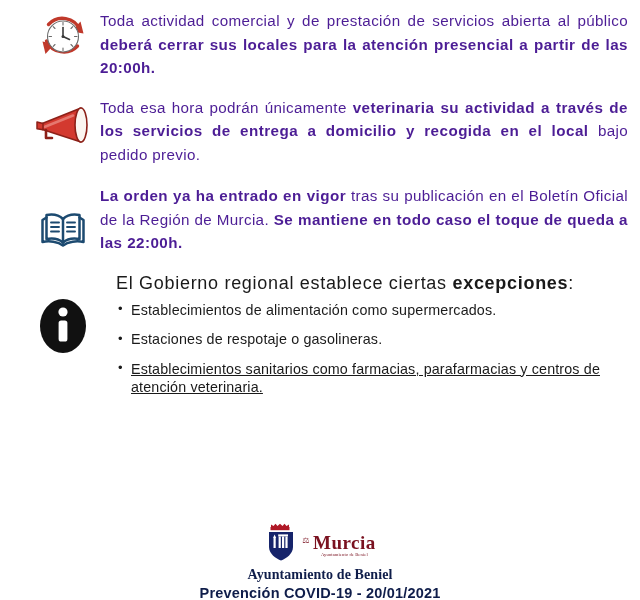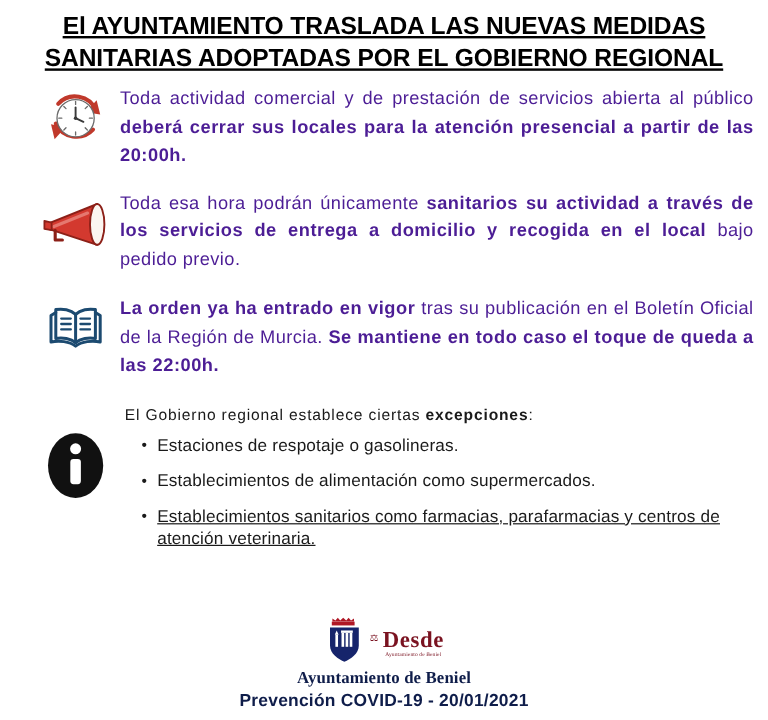--- a/index.html
+++ b/index.html
@@ -62,38 +62,38 @@
     color: #4c1d95;
     margin: 0;
   }
   .para b {
     font-weight: bold;
     letter-spacing: 0.45px;
   }
 
   .sec-clock { margin-top: 9px; }
   .sec-mega  { margin-top: 16px; }
-  .sec-book  { margin-top: 18px; }
+  .sec-book  { margin-top: 18px; align-items: flex-end; }
   .sec-info  { margin-top: 17px; }
 
   
   .icon-clock { margin-top: 2px; }
   .icon-mega  { margin-top: 6px; }
   .icon-book  { margin-top: 4px; }
   .icon-info  { margin-top: 24px; }
 
   
   .exc-wrap { padding: 0 8px 0 26px; display: flex; align-items: flex-start; }
   .exc-body { flex: 1 1 auto; }
   .exc-intro {
-    font-size: 13px;
+    font-size: 18px;
     line-height: 23px;
     letter-spacing: 0.7px;
     color: #1a1a1a;
-    margin: 0 0 6px 4px;
+    margin: 0 0 6px 16px;
   }
   .exc-intro b { font-weight: bold; }
   .exc-list {
     list-style: none;
     margin: 0;
     padding: 0 0 0 18px;
   }
   .exc-list li {
     position: relative;
     font-size: 14.3px;
@@ -167,24 +167,20 @@
     color: #0f1d4a;
     line-height: 19px;
     letter-spacing: 0.2px;
   }
 </style>
 </head>
 <body>
 
 <div class="poster">
 
-  <div class="title-block">
-    <div class="title-line">El AYUNTAMIENTO TRASLADA LAS NUEVAS MEDIDAS</div>
-    <div class="title-line">SANITARIAS ADOPTADAS POR EL GOBIERNO REGIONAL</div>
-  </div>
 
   <div class="section sec-clock">
     <div class="icon-cell">
       <span class="icon-clock">
         <svg width="54" height="54" viewBox="0 0 54 54" aria-hidden="true">
           <g fill="none" stroke="#c0392b" stroke-width="3.4" stroke-linecap="round">
             <path d="M12.5 13.5 A19 19 0 0 1 44 19"></path>
             <path d="M41.5 35 A19 19 0 0 1 10.5 30"></path>
           </g>
           <polygon points="44.5,10.5 47.5,22.5 35.5,20.5" fill="#c0392b"></polygon>
@@ -219,21 +215,21 @@
         <svg width="60" height="48" viewBox="0 0 60 48" aria-hidden="true">
           <path d="M8 22 L48 6 L48 40 L8 27 Z" fill="#d3392f" stroke="#8c2018" stroke-width="1.6" stroke-linejoin="round"></path>
           <ellipse cx="48" cy="23" rx="6" ry="17" fill="#fbf5f0" stroke="#8c2018" stroke-width="1.6"></ellipse>
           <path d="M12 24.8 L40 13.5" stroke="#e9837b" stroke-width="2.6" stroke-linecap="round" opacity="0.85"></path>
           <path d="M4 20 L10 21.5 L10 27.8 L4 26.8 Z" fill="#d3392f" stroke="#8c2018" stroke-width="1.5" stroke-linejoin="round"></path>
           <path d="M13 28 L13 36 L19 36" fill="none" stroke="#8c2018" stroke-width="2.6" stroke-linecap="round" stroke-linejoin="round"></path>
         </svg>
       </span>
     </div>
     <div class="body-cell">
-      <p class="para"><span>Toda esa hora podrán únicamente </span><b>sanitarios su actividad a través de los servicios de entrega a domicilio y recogida en el local </b><span>bajo pedido previo.</span></p>
+      <p class="para"><span>Toda esa hora podrán únicamente </span><b>veterinaria su actividad a través de los servicios de entrega a domicilio y recogida en el local </b><span>bajo pedido previo.</span></p>
     </div>
   </div>
 
   <div class="section sec-book">
     <div class="icon-cell">
       <span class="icon-book">
         <svg width="50" height="44" viewBox="0 0 50 44" aria-hidden="true">
           <g fill="none" stroke="#1c4a70" stroke-width="2.5" stroke-linejoin="round" stroke-linecap="round">
             <path d="M25 12 C21 8 14 7 8.5 8 L8.5 32 C14 31 21 32 25 35.5"></path>
             <path d="M25 12 C29 8 36 7 41.5 8 L41.5 32 C36 31 29 32 25 35.5"></path>
@@ -262,22 +258,22 @@
         <svg width="52" height="60" viewBox="0 0 52 60" aria-hidden="true">
           <ellipse cx="26" cy="30" rx="23" ry="27" fill="#111111"></ellipse>
           <circle cx="26" cy="16" r="4.6" fill="#ffffff"></circle>
           <rect x="21.6" y="24.5" width="8.8" height="21" rx="2.6" fill="#ffffff"></rect>
         </svg>
       </span>
     </div>
     <div class="exc-body">
       <p class="exc-intro"><span>El Gobierno regional establece ciertas </span><b>excepciones</b><span>:</span></p>
       <ul class="exc-list">
+        <li>Establecimientos de alimentación como supermercados.</li>
         <li>Estaciones de respotaje o gasolineras.</li>
-        <li>Establecimientos de alimentación como supermercados.</li>
         <li>Establecimientos sanitarios como farmacias, parafarmacias y centros de atención veterinaria.</li>
       </ul>
     </div>
   </div>
 
   <div class="footer">
     <div class="logo-row">
       <span>
         <svg width="34" height="40" viewBox="0 0 34 40" aria-hidden="true">
           <path d="M7 4 L7 1.5 L9.5 3 L11.5 0.8 L13.5 3 L16 0.8 L18.5 3 L20.5 0.8 L22.5 3 L25 1.5 L25 4 Z" fill="#b01826"></path>
@@ -288,21 +284,21 @@
             <path d="M9 15 L12.2 15 L10.6 11.5 Z"></path>
             <rect x="14.6" y="13.5" width="2.2" height="11.5"></rect>
             <rect x="18" y="13.5" width="2.2" height="11.5"></rect>
             <rect x="21.4" y="13.5" width="2.2" height="11.5"></rect>
             <rect x="14.2" y="11.4" width="9.8" height="2"></rect>
           </g>
         </svg>
       </span>
       <span class="logo-mini">⚖</span>
       <span class="logo-word">
-        <span>Desde</span>
+        <span>Murcia</span>
         <small>Ayuntamiento de Beniel</small>
       </span>
     </div>
     <div class="foot-name">Ayuntamiento de Beniel</div>
     <div class="foot-sub">Prevención COVID-19 - 20/01/2021</div>
   </div>
 
 </div>
 
 </body></html>

